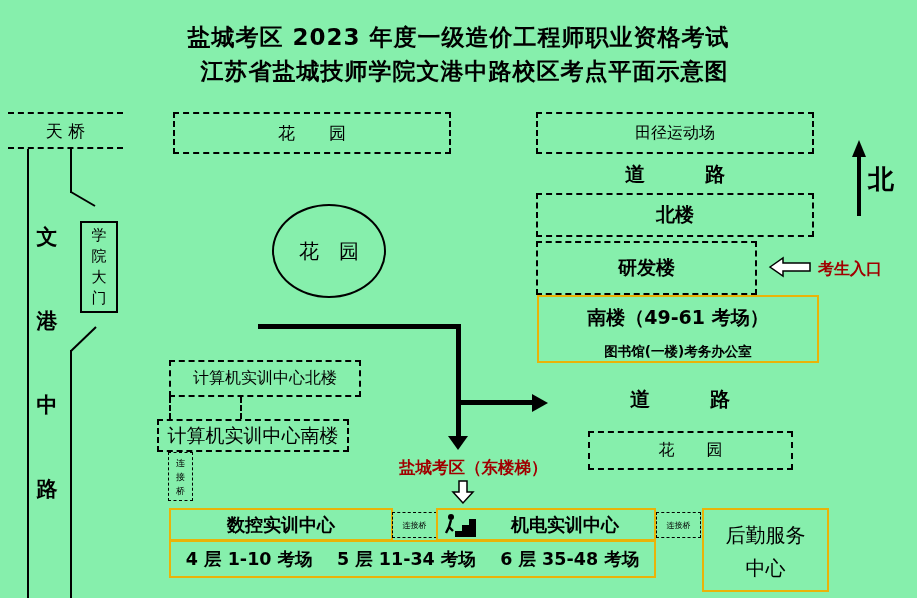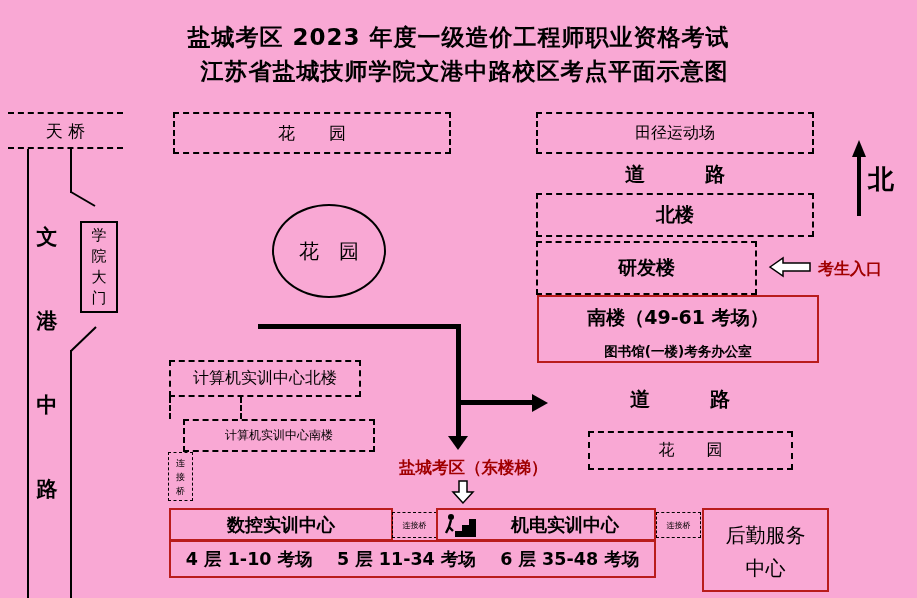--- a/index.html
+++ b/index.html
@@ -1,22 +1,22 @@
 <!DOCTYPE html>
 <html><head>
 <meta charset="utf-8">
 <style>
   html,body{margin:0;padding:0;background:#fff;}
-  #stage{position:relative;width:917px;height:598px;background:#f9a8d4;overflow:hidden;
+  #stage{position:relative;width:917px;height:598px;background:#86efac;overflow:hidden;
          font-family:"DejaVu Sans",sans-serif;color:#000;}
   .abs{position:absolute;box-sizing:border-box;}
   .center{display:flex;align-items:center;justify-content:center;text-align:center;}
   .dashed{border:2px dashed #000;}
   .dashed-thin{border:1.5px dashed #000;}
-  .solid{border:2px solid #b91c1c;}
+  .solid{border:2px solid #eab308;}
   .hline-dash{border-top:2px dashed #000;height:0;}
   .vline-solid{border-left:2px solid #000;width:0;}
   .vline-dash{border-left:2px dashed #000;width:0;}
   .bold{font-weight:bold;}
   .pre{white-space:pre;}
   .red{color:#A00000;}
   .blackbar{background:#000;}
   .tri-down{width:0;height:0;border-left:10px solid transparent;border-right:10px solid transparent;border-top:14px solid #000;}
   .tri-right{width:0;height:0;border-top:9px solid transparent;border-bottom:9px solid transparent;border-left:16px solid #000;}
   .vtext{display:flex;flex-direction:column;align-items:center;}
@@ -81,21 +81,21 @@
   <div class="abs tri-down" style="left:448px;top:436px;"></div>
   <div class="abs blackbar" style="left:458px;top:400px;width:76px;height:5px;"></div>
   <div class="abs tri-right" style="left:532px;top:394px;"></div>
 
   <div class="abs center bold pre" style="left:570px;top:386px;width:220px;height:26px;font-size:20px;">道　　　路</div>
   <div class="abs dashed center pre" style="left:588px;top:431px;width:205px;height:39px;font-size:16px;">花　　园</div>
 
   <div class="abs dashed center" style="left:169px;top:360px;width:192px;height:37px;font-size:16px;">计算机实训中心北楼</div>
   <div class="abs vline-dash" style="left:169px;top:397px;height:22px;"></div>
   <div class="abs vline-dash" style="left:240px;top:397px;height:22px;"></div>
-  <div class="abs dashed center" style="left:183px;top:419px;width:192px;height:33px;font-size:12px;">计算机实训中心南楼</div>
+  <div class="abs dashed center" style="left:157px;top:419px;width:192px;height:33px;font-size:19px;">计算机实训中心南楼</div>
 
   <div class="abs dashed-thin vtext" style="left:168px;top:452px;width:25px;height:49px;font-size:9px;line-height:14px;justify-content:center;">
     <span>连</span>
     <span>接</span>
     <span>桥</span>
   </div>
 
   <div class="abs bold red pre" style="left:399px;top:457px;font-size:16.5px;">盐城考区（东楼梯）</div>
   <svg class="abs" style="left:451px;top:479px;width:24px;height:26px;">
     <polygon points="12,24 2,13 8,13 8,2 16,2 16,13 22,13" fill="#fff" stroke="#000" stroke-width="1.5"></polygon>

